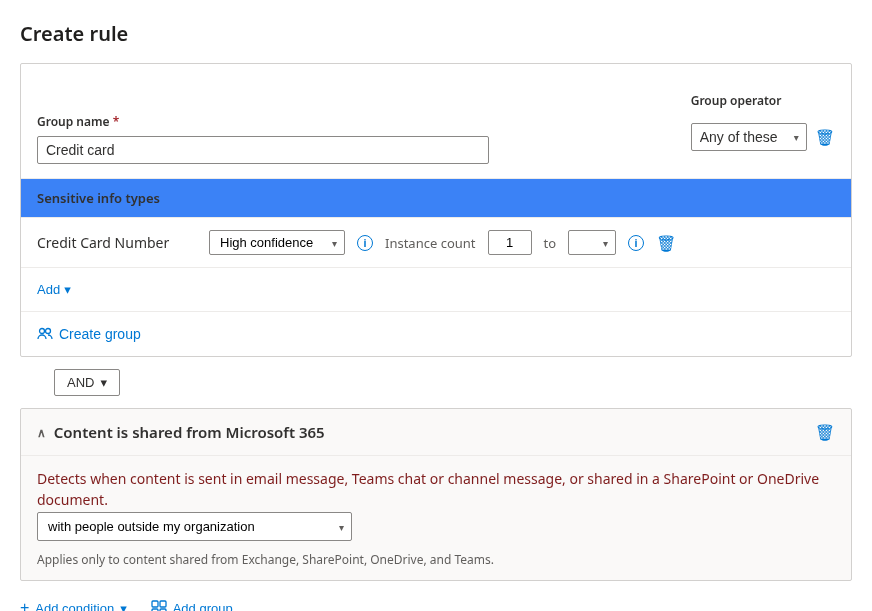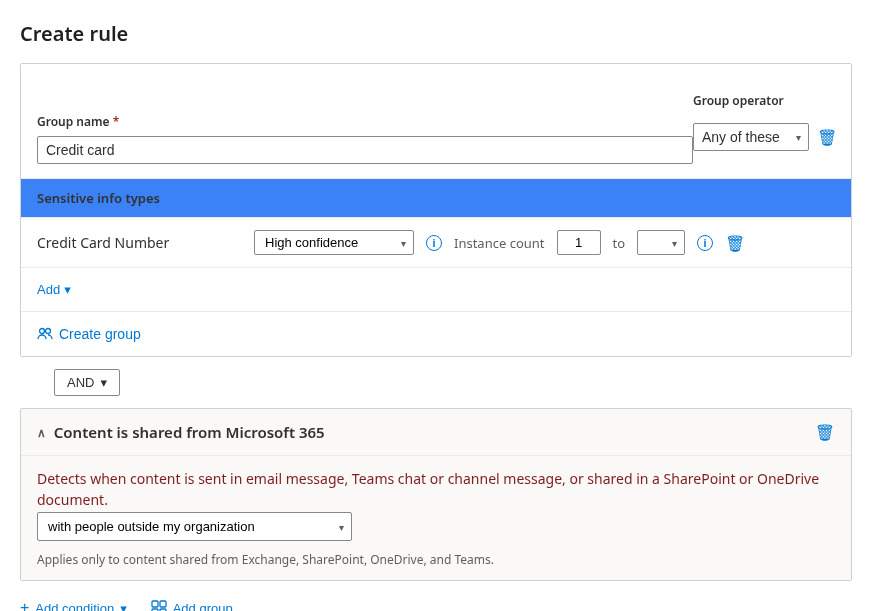--- a/index.html
+++ b/index.html
@@ -62,21 +62,21 @@
       color: #a4262c;
     }
 
     .text-input {
       border: 1px solid #8a8886;
       border-radius: 2px;
       padding: 5px 8px;
       font-size: 14px;
       color: #323130;
       outline: none;
-      width: 656px;
+      width: 452px;
     }
 
     .select-dropdown {
       border: 1px solid #8a8886;
       border-radius: 2px;
       padding: 5px 28px 5px 8px;
       font-size: 14px;
       color: #323130;
       background: #fff;
       appearance: none;
@@ -130,22 +130,21 @@
     .confidence-select {
       border: 1px solid #8a8886;
       border-radius: 2px;
       padding: 4px 30px 4px 10px;
       font-size: 13px;
       appearance: none;
       -webkit-appearance: none;
       background: #fff;
       cursor: pointer;
       outline: none;
-      width: 160px;
-      margin-left: 45px;
+      width: 136px;
     }
 
     .info-icon {
       width: 16px;
       height: 16px;
       border-radius: 50%;
       border: 1px solid #0078d4;
       color: #0078d4;
       display: inline-flex;
       align-items: center;

